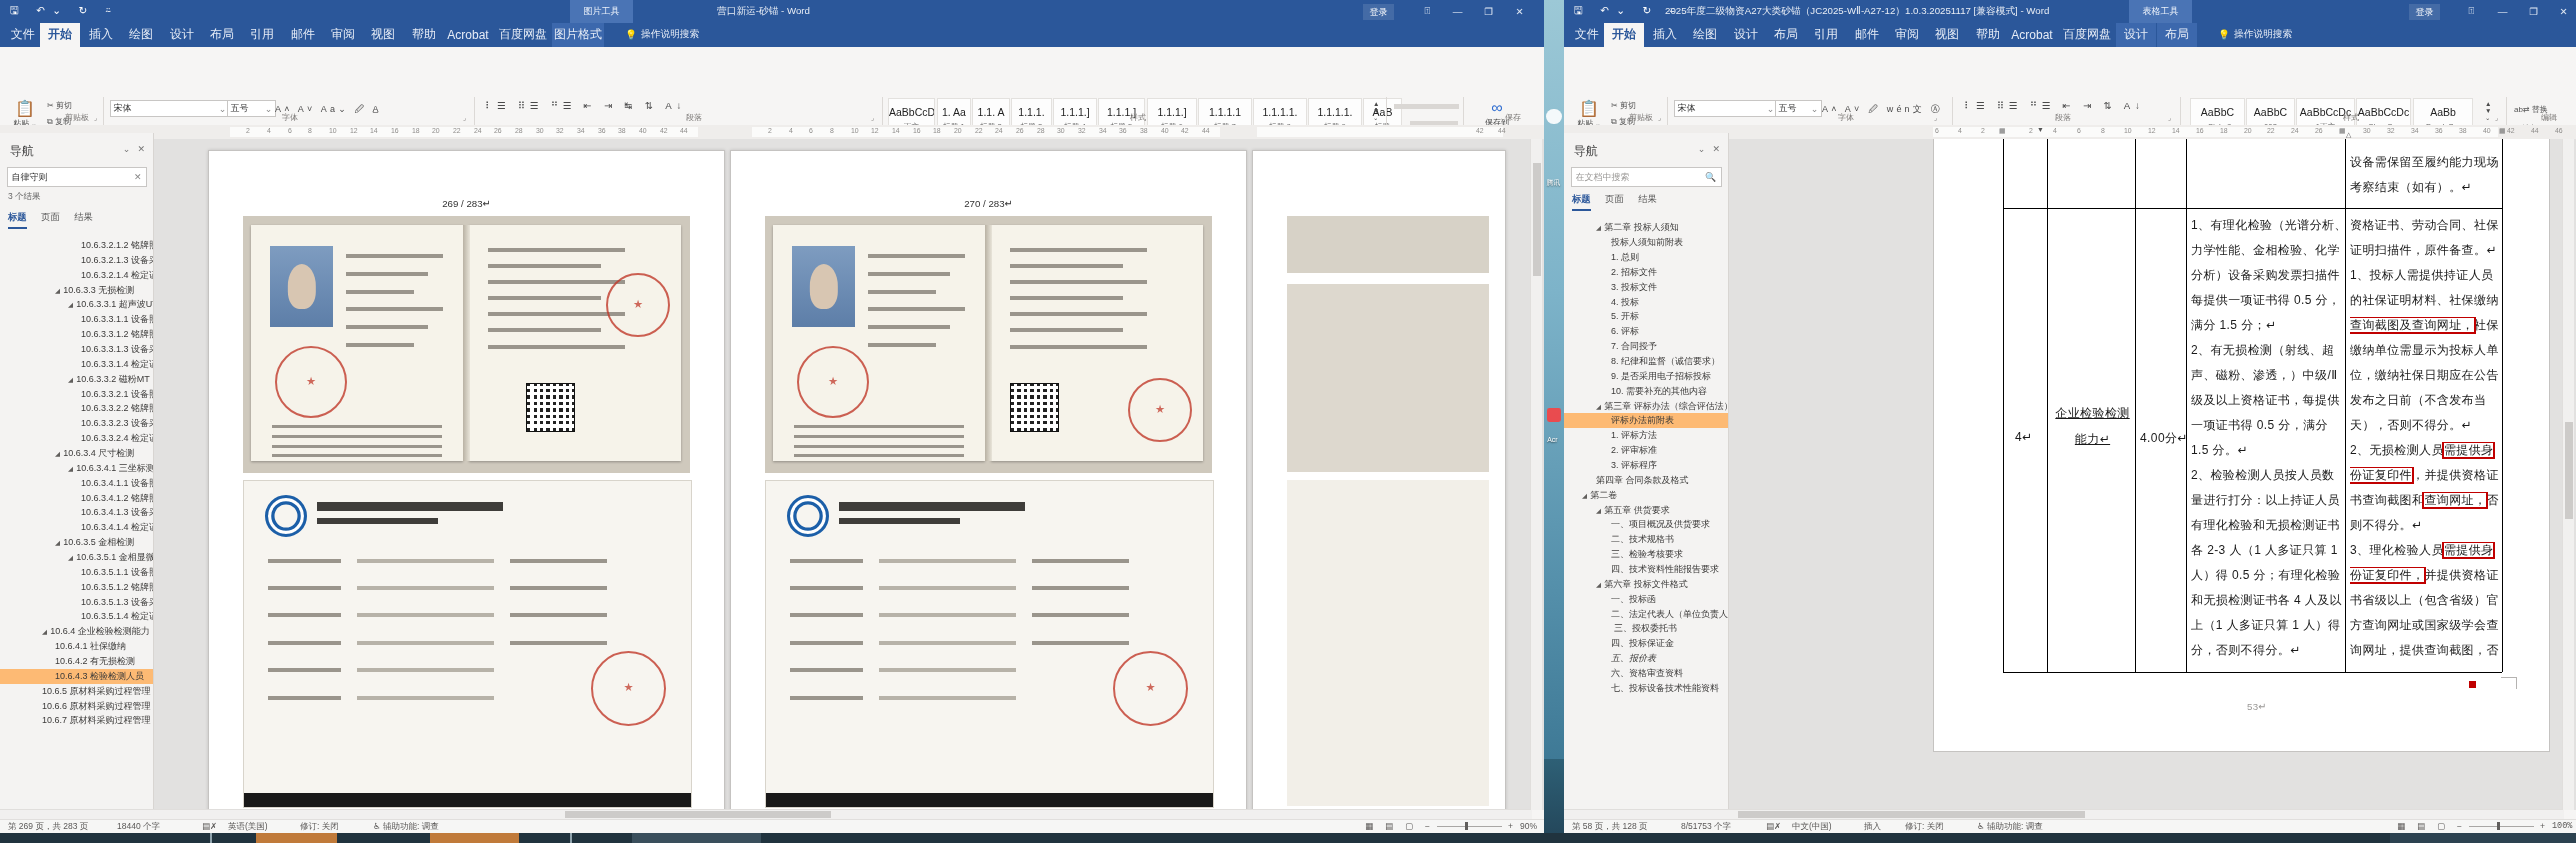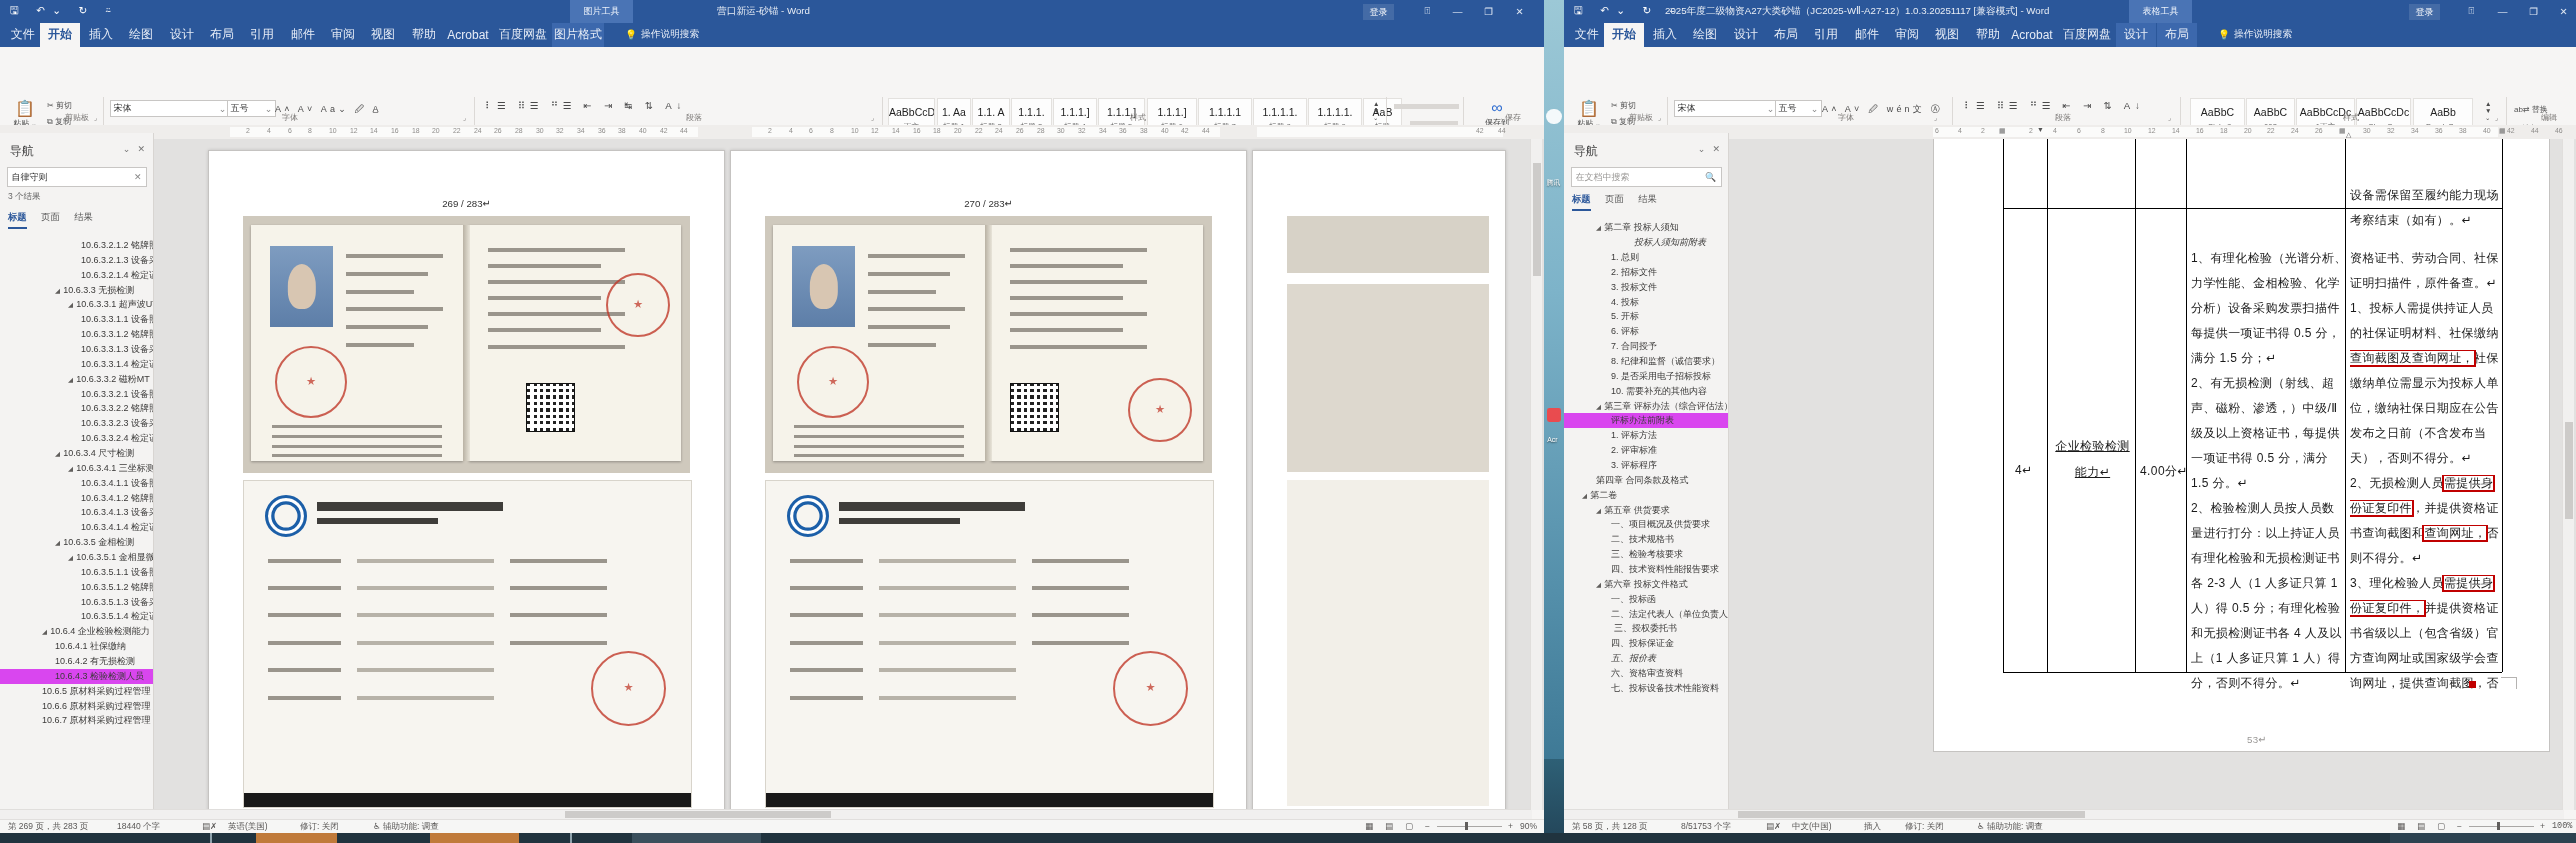--- a/index.html
+++ b/index.html
@@ -40,28 +40,28 @@
   .navpane{position:absolute;background:#f4f3f2;border-right:0.8px solid #d8d5d2;overflow:hidden;}
   .nav-title{position:absolute;top:9.7px;left:9.7px;font-size:12px;color:#444;}
   .nav-x{position:absolute;top:9.7px;font-size:9px;color:#777;}
   .nav-search{position:absolute;height:18px;background:#fff;border:0.8px solid #c8c6c4;font-size:9px;color:#333;
     display:flex;align-items:center;justify-content:space-between;padding:0 4px;}
   .nav-tabs{position:absolute;font-size:9.3px;color:#555;}
   .nav-tab{display:inline-block;margin-right:14.5px;padding-bottom:3.2px;}
   .nav-tab.sel{color:#2b579a;font-weight:bold;border-bottom:2.4px solid #2b579a;}
   .nav-item{position:absolute;height:14.5px;line-height:14.5px;font-size:9px;color:#3b3a39;white-space:nowrap;overflow:hidden;}
   .nav-item .ar{color:#605e5c;font-size:6.5px;margin-right:3.2px;}
-  .nav-item.sel{background:#d946ef;}
+  .nav-item.sel{background:#fdba74;}
   .scrollv{position:absolute;width:11.3px;background:#f1f0ef;border-left:0.8px solid #e0dedc;}
   .scrollh{position:absolute;height:10.5px;background:#f1f0ef;border-top:0.8px solid #e0dedc;}
   .thumb{position:absolute;background:#cdcbc9;}
   .statusbar{position:absolute;left:0;right:0;bottom:0;height:13px;background:#f6f6f5;border-top:0.8px solid #e1dfdd;
     font-size:8.5px;color:#5a5857;}
   .st{position:absolute;top:0.8px;white-space:nowrap;}
-  .docline{position:absolute;font-size:12px;color:#1a1a1a;white-space:nowrap;letter-spacing:0.4px;margin-top:33px;}
+  .docline{position:absolute;font-size:12px;color:#1a1a1a;white-space:nowrap;letter-spacing:0.4px;}
   .redbox{outline:2.4px solid #c00000;outline-offset:0px;}
   .tborder{position:absolute;background:#000;}
   .photo{position:absolute;background:#cfc9bd;overflow:hidden;}
   .innerpage{position:absolute;background:#f6f3ea;box-shadow:0 0.8px 2.4px rgba(0,0,0,.3);}
   .seal{position:absolute;border:2.4px solid rgba(192,57,43,.8);border-radius:50%;}
   .seal:after{content:"★";position:absolute;left:50%;top:50%;transform:translate(-50%,-55%);color:rgba(192,57,43,.75);font-size:11.3px;}
   .portrait{position:absolute;background:linear-gradient(#7e9cc0,#5d7ea8);}
   .portrait:after{content:"";position:absolute;left:50%;top:22%;transform:translateX(-50%);width:45%;height:55%;
     border-radius:50% 50% 40% 40%;background:#d8c6b2;}
   .qr{position:absolute;background:
@@ -639,21 +639,21 @@
     <div class="navpane" style="left:0;top:133px;bottom:23.4px;width:164px;" id="r-nav">
         <div class="nav-title">导航</div>
         <div class="nav-x" style="right: 22.6px; top: 11.3px;">⌄</div>
         <div class="nav-x" style="right: 8px; top: 11.3px;">✕</div>
         <div class="nav-search" style="left: 6.5px; right: 6.5px; top: 34px;">
           <div style="font-size: 9px; color: rgb(154, 152, 150); overflow: hidden; white-space: nowrap;">在文档中搜索</div>
           <div style="color: rgb(136, 136, 136);">🔍</div>
         </div>
         <div class="nav-tabs" style="left: 8px; top: 60px;"><span class="nav-tab sel">标题</span><span class="nav-tab">页面</span><span class="nav-tab">结果</span></div>
         <div class="nav-item" style="left: 0px; right: 0px; top: 87px; padding-left: 32px;"><span class="ar">◢</span><span>第二章  投标人须知</span></div>
-        <div class="nav-item" style="left: 0px; right: 0px; top: 102px; padding-left: 70px; font-style: italic;"><span>投标人须知前附表</span></div>
+        <div class="nav-item" style="left: 0px; right: 0px; top: 102px; padding-left: 47px;"><span>投标人须知前附表</span></div>
         <div class="nav-item" style="left: 0px; right: 0px; top: 117px; padding-left: 47px;"><span>1. 总则</span></div>
         <div class="nav-item" style="left: 0px; right: 0px; top: 132px; padding-left: 47px;"><span>2. 招标文件</span></div>
         <div class="nav-item" style="left: 0px; right: 0px; top: 147px; padding-left: 47px;"><span>3. 投标文件</span></div>
         <div class="nav-item" style="left: 0px; right: 0px; top: 162px; padding-left: 47px;"><span>4. 投标</span></div>
         <div class="nav-item" style="left: 0px; right: 0px; top: 176px; padding-left: 47px;"><span>5. 开标</span></div>
         <div class="nav-item" style="left: 0px; right: 0px; top: 191px; padding-left: 47px;"><span>6. 评标</span></div>
         <div class="nav-item" style="left: 0px; right: 0px; top: 206px; padding-left: 47px;"><span>7. 合同授予</span></div>
         <div class="nav-item" style="left: 0px; right: 0px; top: 221px; padding-left: 47px;"><span>8. 纪律和监督（诚信要求）</span></div>
         <div class="nav-item" style="left: 0px; right: 0px; top: 236px; padding-left: 47px;"><span>9. 是否采用电子招标投标</span></div>
         <div class="nav-item" style="left: 0px; right: 0px; top: 251px; padding-left: 47px;"><span>10. 需要补充的其他内容</span></div>

